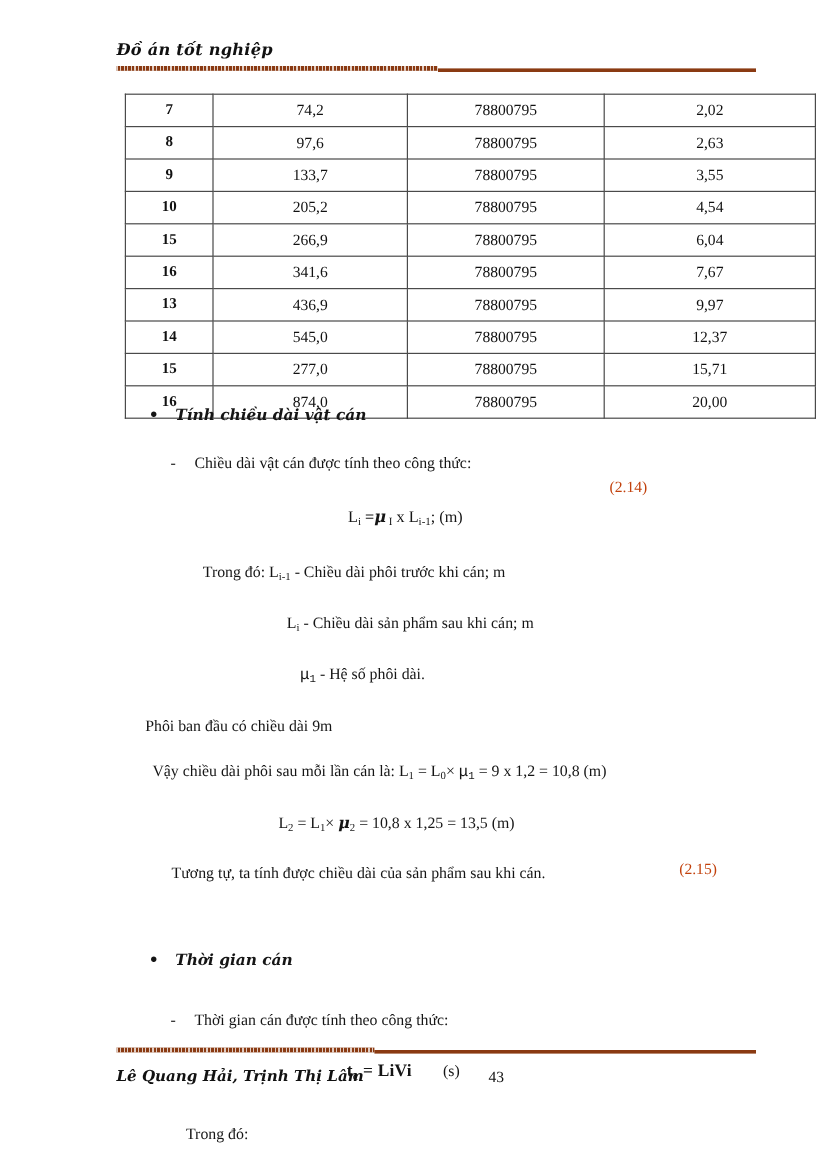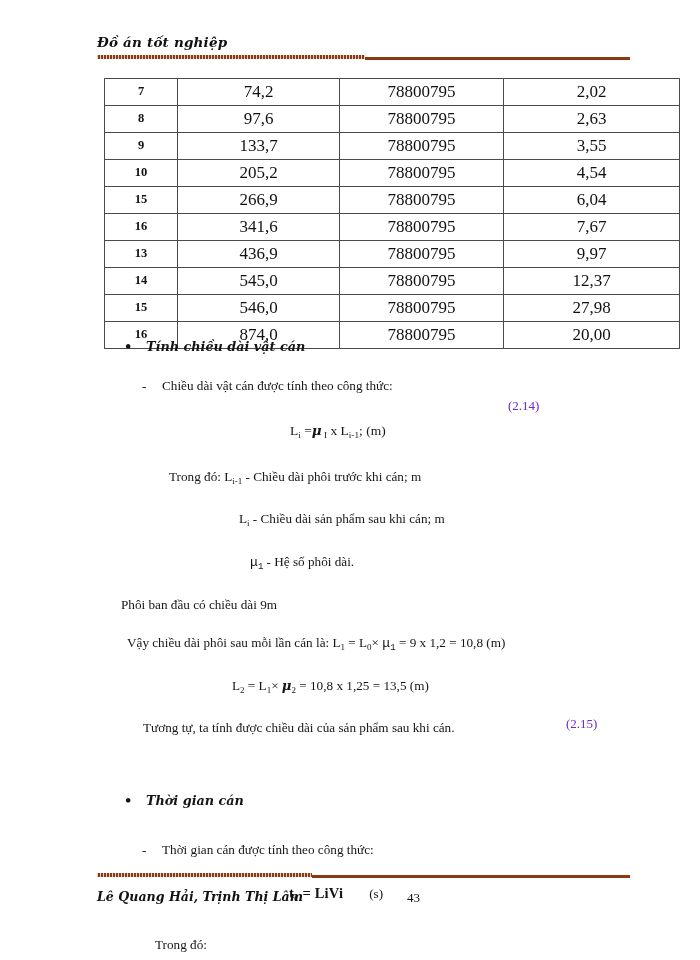--- a/index.html
+++ b/index.html
@@ -73,21 +73,21 @@
     left: 104px;
     top: 78px;
     width: 524px;
     border-collapse: collapse;
     table-layout: fixed;
   }
   .data-table td {
     border: 1px solid #4a4a4a;
     height: 26px;
     padding: 0 6px;
-    font-size: 17px;
+    font-size: 13px;
     font-family: "Liberation Serif", "DejaVu Serif", serif;
     text-align: center;
     vertical-align: middle;
     line-height: 1.1;
     color: #111;
   }
   .data-table td.c-idx {
     width: 60px;
     font-weight: 700;
     font-size: 12.5px;
@@ -147,21 +147,21 @@
   }
   .formula-bold {
     font-weight: 700;
     font-size: 14.5px;
     letter-spacing: 0.2px;
     text-align: right;
   }
   .eqnum {
     position: absolute;
     font-size: 13px;
-    color: #6d28d9;
+    color: #c2410c;
   }
 
   
   .footer {
     position: absolute;
     left: 97px;
     top: 872px;
     width: 533px;
   }
   .footer .rule-wrap { height: 8px; margin: 0; }
@@ -250,23 +250,23 @@
         <td class="c-val">9,97</td>
       </tr>
       <tr>
         <td class="c-idx">14</td>
         <td class="c-len">545,0</td>
         <td class="c-code">78800795</td>
         <td class="c-val">12,37</td>
       </tr>
       <tr>
         <td class="c-idx">15</td>
-        <td class="c-len">546,0</td>
-        <td class="c-code">78800795</td>
-        <td class="c-val">27,98</td>
+        <td class="c-len">277,0</td>
+        <td class="c-code">78800795</td>
+        <td class="c-val">15,71</td>
       </tr>
       <tr>
         <td class="c-idx">16</td>
         <td class="c-len">874,0</td>
         <td class="c-code">78800795</td>
         <td class="c-val">20,00</td>
       </tr>
     </tbody>
   </table>
 

